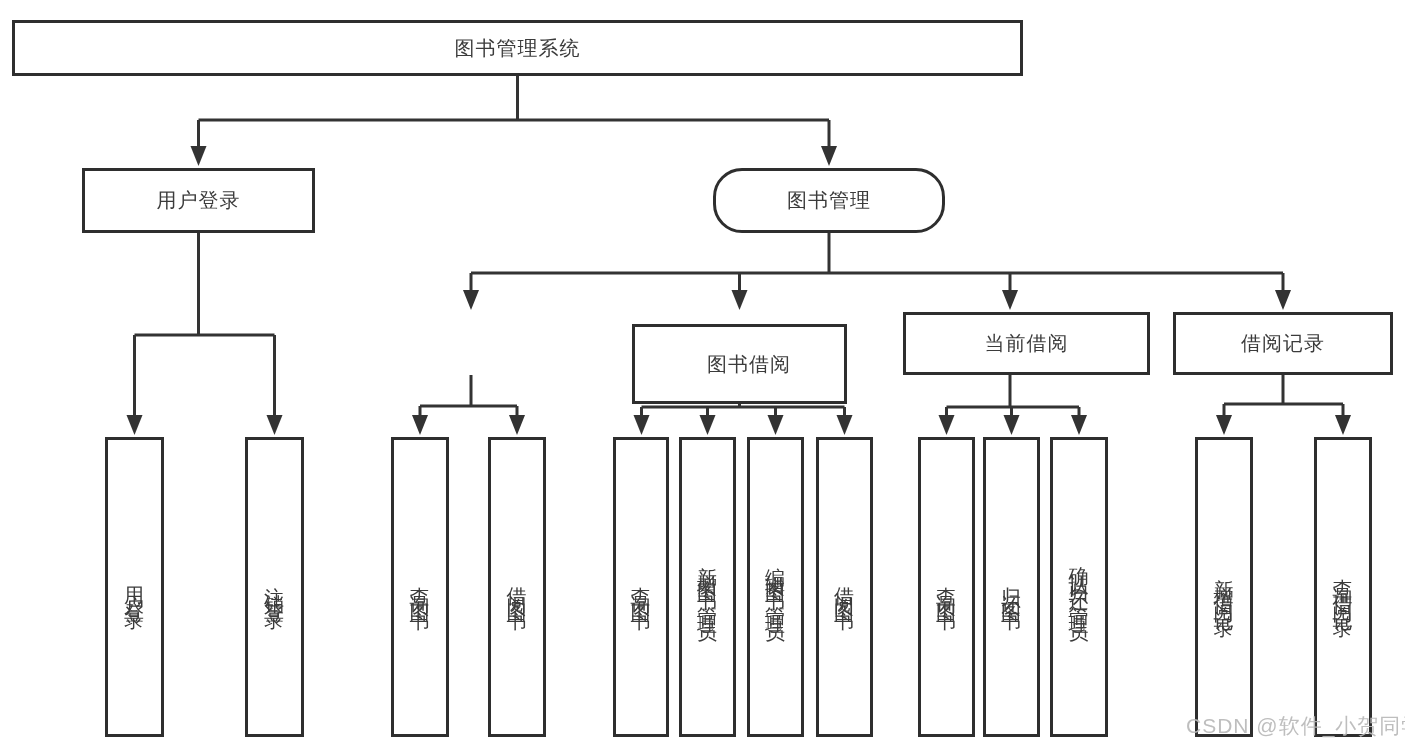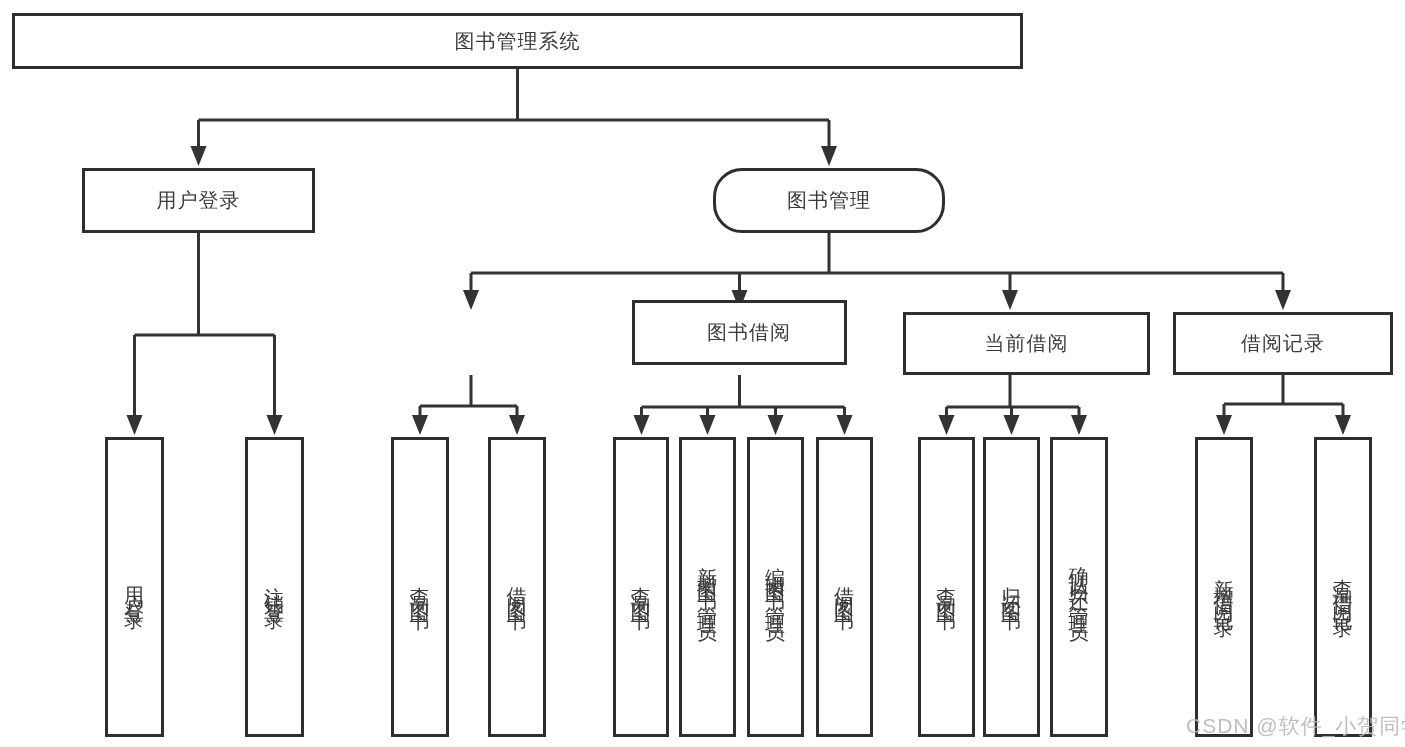--- a/index.html
+++ b/index.html
@@ -107,32 +107,32 @@
       <line x1="1079" y1="407" x2="1079" y2="417" stroke="#333333" stroke-width="3"></line>
       <polygon points="1071,415 1087,415 1079,435" fill="#333333"></polygon>
       <line x1="1283" y1="375" x2="1283" y2="404" stroke="#333333" stroke-width="3"></line>
       <line x1="1224" y1="404" x2="1343" y2="404" stroke="#333333" stroke-width="3"></line>
       <line x1="1224" y1="404" x2="1224" y2="417" stroke="#333333" stroke-width="3"></line>
       <polygon points="1216,415 1232,415 1224,435" fill="#333333"></polygon>
       <line x1="1343" y1="404" x2="1343" y2="417" stroke="#333333" stroke-width="3"></line>
       <polygon points="1335,415 1351,415 1343,435" fill="#333333"></polygon>
     </svg>
 
-  <div class="node" style="left:12px; top:13px; width:1011px; height:56px;align-items:center;">
+  <div class="node" style="left:12px; top:20px; width:1011px; height:56px;align-items:center;">
     <span>图书管理系统</span>
   </div>
 
   <div class="node" style="left:82px; top:168px; width:233px; height:65px;">
     <span>用户登录</span>
   </div>
   <div class="node" style="left:713px; top:168px; width:232px; height:65px;border-radius:29px;">
     <span>图书管理</span>
   </div>
 
-  <div class="node" style="left:632px; top:300px; width:215px; height:65px;padding-left:19px;">
+  <div class="node" style="left:632px; top:324px; width:215px; height:80px;padding-left:19px;">
     <span>图书借阅</span>
   </div>
   <div class="node" style="left:903px; top:312px; width:247px; height:63px;align-items:center;">
     <span>当前借阅</span>
   </div>
   <div class="node" style="left:1173px; top:312px; width:220px; height:63px;">
     <span>借阅记录</span>
   </div>
 
   <div class="node leaf" style="left:105px; top:437px; width:59px; height:300px;">

